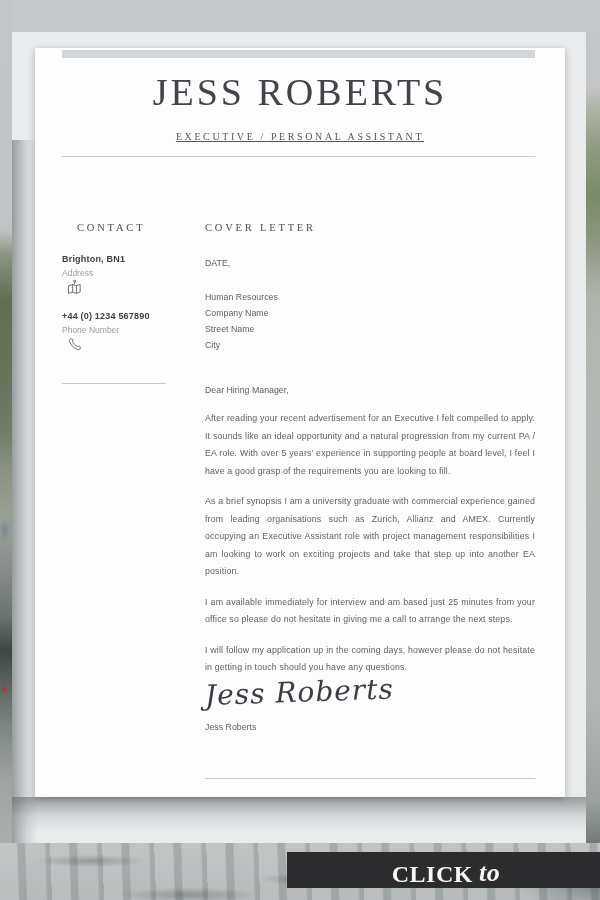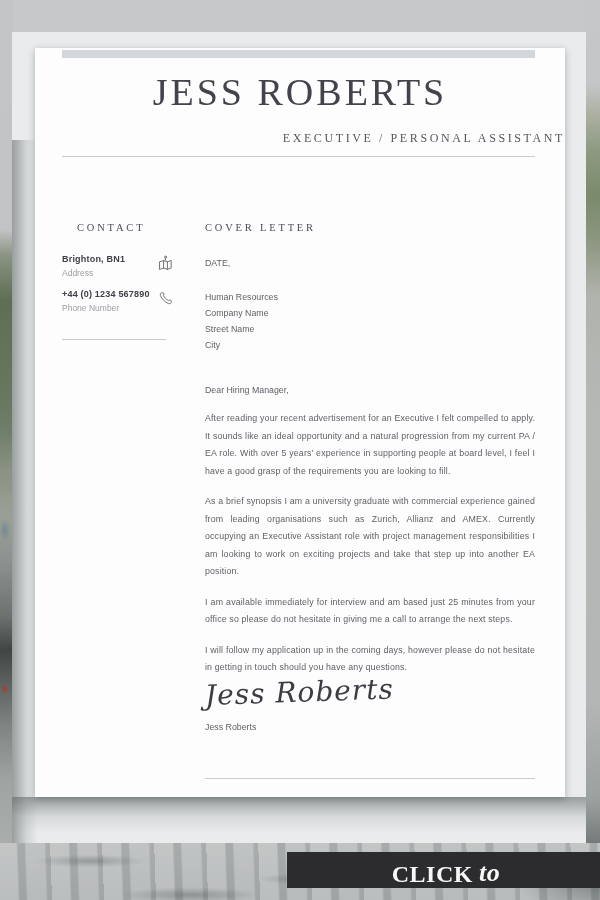--- a/index.html
+++ b/index.html
@@ -40,32 +40,32 @@
   .under-page-shadow{position:absolute;left:12px;top:797px;width:574px;height:36px;
     background:linear-gradient(to bottom,rgba(100,106,106,.60),rgba(150,155,155,.22) 55%,rgba(233,235,237,0));}
 
   .page{position:absolute;left:35px;top:48px;width:530px;height:749px;background:#fdfdfe;
     box-shadow:0 2px 7px rgba(55,60,60,.35);}
   .top-bar{position:absolute;left:27px;top:2px;width:473px;height:8px;background:#d3d6da;}
 
   
   .name{position:absolute;left:0;right:0;top:22px;text-align:center;
     font-family:"Liberation Serif",serif;font-weight:400;font-size:38px;letter-spacing:3px;color:#43444b;}
-  .role{position:absolute;left:0;right:0;top:83px;text-align:right;
-    font-family:"Liberation Serif",serif;font-size:12px;letter-spacing:2.6px;color:#56575d;}
+  .role{position:absolute;left:0;right:0;top:83px;text-align:center;
+    font-family:"Liberation Serif",serif;font-size:10px;letter-spacing:2.6px;color:#56575d;text-decoration:underline;}
   .rule{position:absolute;height:1px;background:#c9cbd0;}
   .header-rule{left:27px;top:108px;width:473px;}
   .footer-rule{left:170px;top:730px;width:330px;}
 
   .section-heading{font-family:"Liberation Serif",serif;font-size:10.5px;letter-spacing:2.8px;color:#4b4e57;margin-top:41px;}
 
   
   .col-left{position:absolute;left:27px;top:133px;width:112px;}
   .col-left .section-heading{padding-left:15px;}
-  .contact-item{display:flex;justify-content:space-between;align-items:flex-start;}
+  .contact-item{display:flex;justify-content:space-between;align-items:flex-start;flex-direction:column;}
   .ci-1{margin-top:21px;} .ci-2{margin-top:11px;} .ci-3{margin-top:13px;}
   .ci-value{font-size:9px;font-weight:bold;color:#3f4146;letter-spacing:.2px;white-space:nowrap;}
   .ci-label{font-size:8.5px;color:#9d9ea2;margin-top:4px;}
   .ci-icon{flex:0 0 auto;margin-left:4px;margin-top:1px;}
   .ci-icon svg{width:17px;height:17px;stroke:#5a5c60;fill:none;stroke-width:1.2;
     stroke-linecap:round;stroke-linejoin:round;}
   .contact-rule{margin-top:26px;width:104px;height:1px;background:#c9cbd0;}
 
   
   .col-right{position:absolute;left:170px;top:133px;width:330px;color:#5d5f63;font-size:8.8px;}

